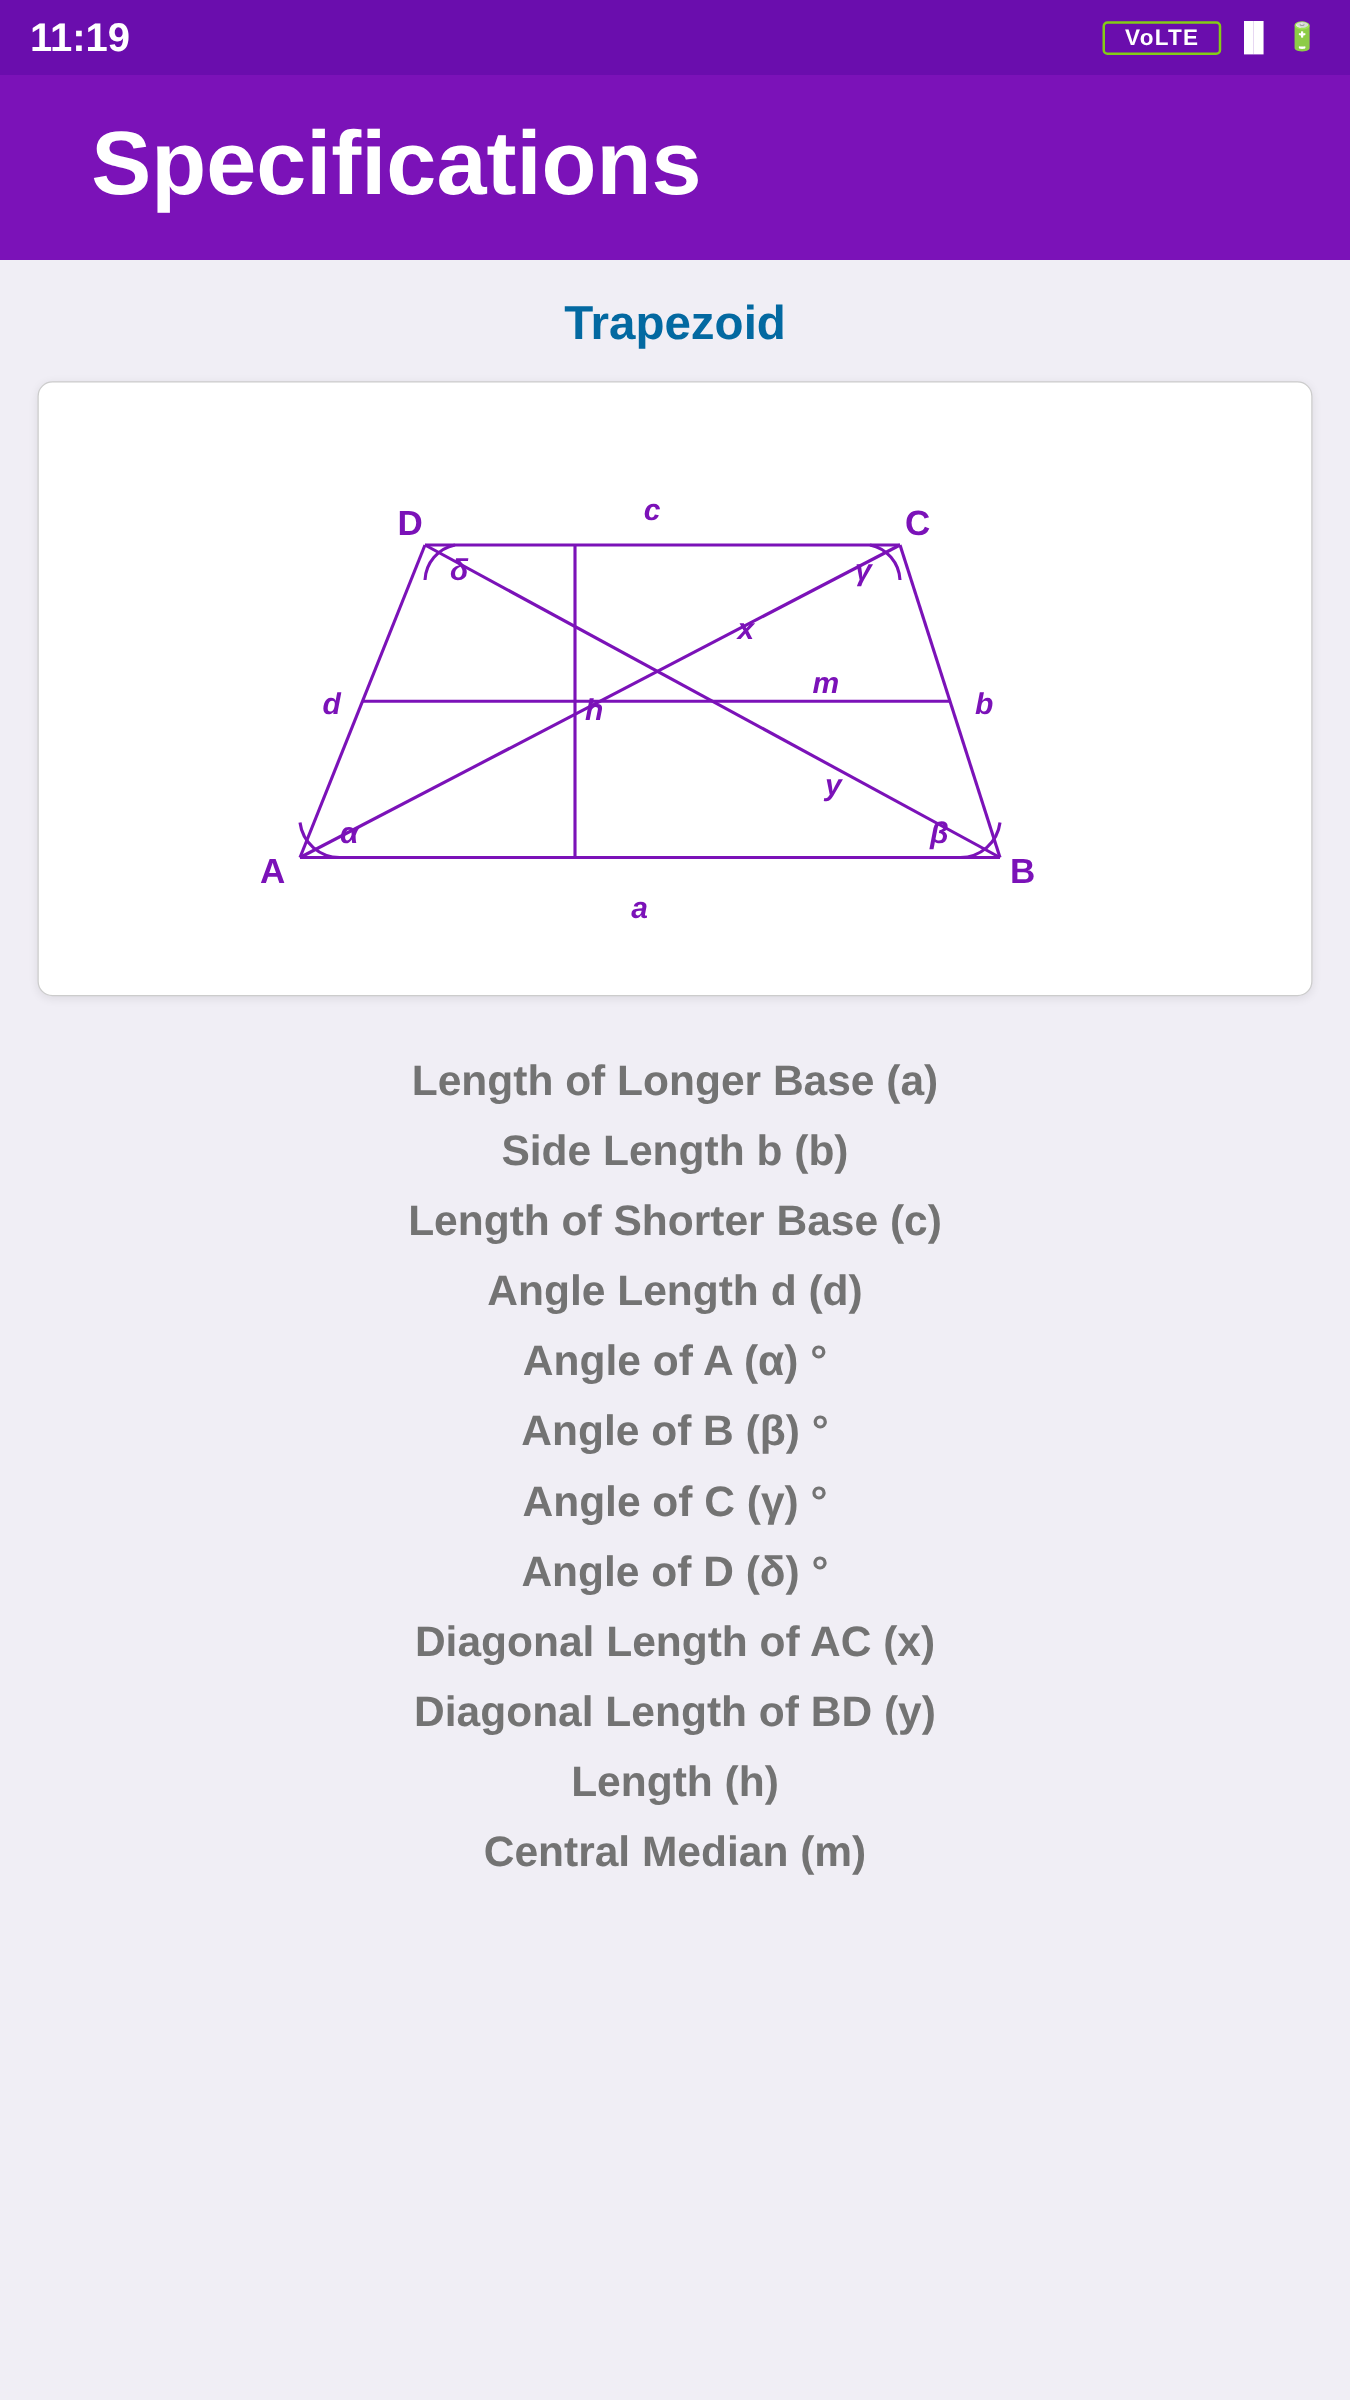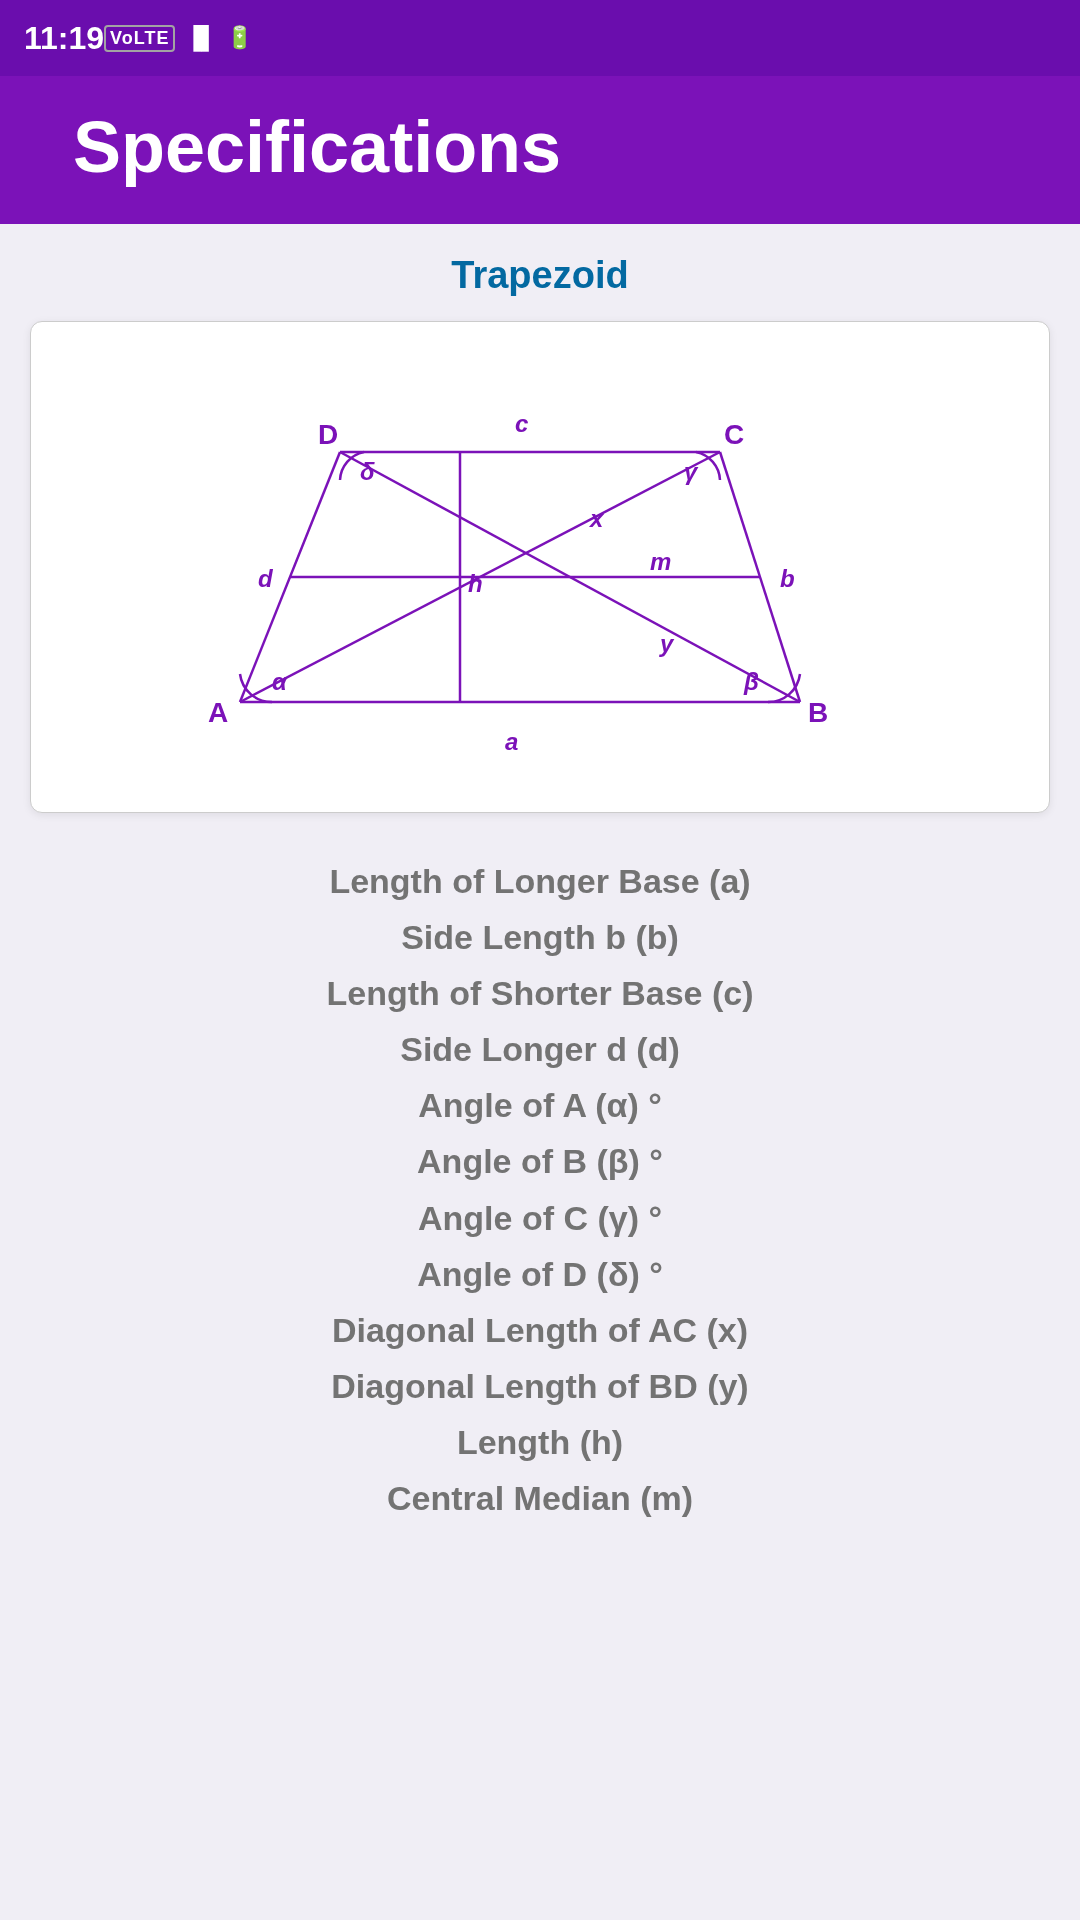--- a/index.html
+++ b/index.html
@@ -8,42 +8,43 @@
     body {
       width: 1080px;
       min-height: 1920px;
       background-color: #f0eef5;
       font-family: sans-serif;
     }
 
     
     #status-bar {
       width: 100%;
-      height: 76px;
+      height: 60px;
       background-color: #6a0dad;
       display: flex;
       align-items: center;
+      justify-content: space-between;
       padding: 0 24px;
     }
     #status-time {
       color: white;
       font-size: 32px;
       font-weight: bold;
     }
     #status-icons {
       display: flex;
       align-items: center;
       gap: 10px;
       color: white;
       font-size: 22px;
     }
     .volte-badge {
-      border: 2px solid #a3a3a3;
+      border: 2px solid #84cc16;
       border-radius: 4px;
-      padding: 1px 4px;
+      padding: 1px 16px;
       font-size: 18px;
       font-weight: bold;
       letter-spacing: 1px;
     }
 
     
     #header {
       width: 100%;
       background-color: #7b12b8;
       padding: 30px 36px 36px 36px;
@@ -187,21 +188,21 @@
       <path d="M 608,350 A 32,32 0 0,0 640,322" class="trap" stroke-width="1.5"></path>
       <path d="M 536,100 A 30,30 0 0,1 560,128" class="trap" stroke-width="1.5"></path>
       <path d="M 204,100 A 30,30 0 0,0 180,128" class="trap" stroke-width="1.5"></path>
     </svg>
   </div>
 
   <div id="specs-list">
   <span class="spec-item">Length of Longer Base (a)</span>
       <span class="spec-item">Side Length b (b)</span>
       <span class="spec-item">Length of Shorter Base (c)</span>
-      <span class="spec-item">Side Longer d (d)</span>
+      <span class="spec-item">Angle Length d (d)</span>
       <span class="spec-item">Angle of A (α) °</span>
       <span class="spec-item">Angle of B (β) °</span>
       <span class="spec-item">Angle of C (γ) °</span>
       <span class="spec-item">Angle of D (δ) °</span>
       <span class="spec-item highlight">Diagonal Length of AC (x)</span>
       <span class="spec-item highlight">Diagonal Length of BD (y)</span>
       <span class="spec-item">Length (h)</span>
       <span class="spec-item">Central Median (m)</span>
     </div>
 

